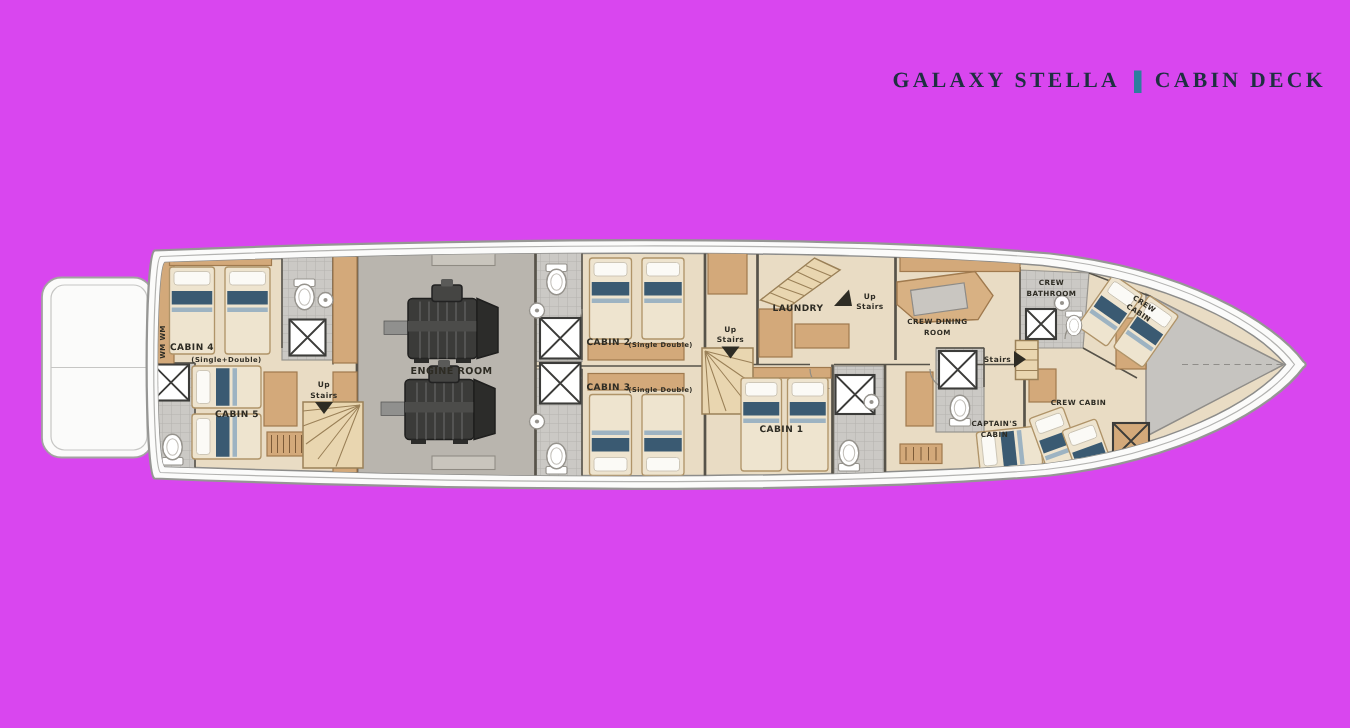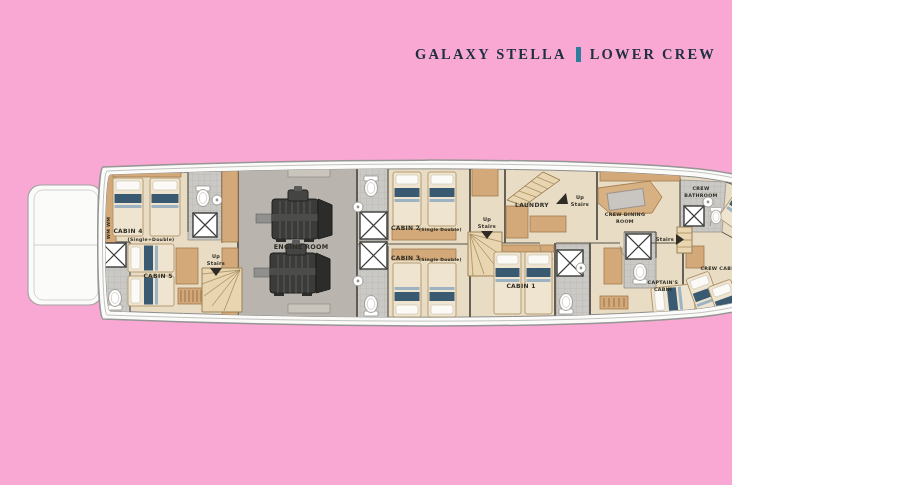--- a/index.html
+++ b/index.html
@@ -1,33 +1,33 @@
 <!DOCTYPE html>
 <html><head>
 <meta charset="utf-8">
 <style>
   html,body{margin:0;padding:0;background:#ffffff;}
-  .stage{position:relative;width:732px;height:485px;background:#f9a8d4;overflow:hidden;
+  .stage{position:relative;width:900px;height:485px;background:#d946ef;overflow:hidden;
          font-family:"Liberation Sans", sans-serif;}
   .title-bar{position:absolute;top:46px;right:16px;display:flex;align-items:center;gap:9px;
              font-family:"Liberation Serif", serif;font-weight:600;font-size:14.5px;
              letter-spacing:2.2px;color:#1e3040;}
   .title-sep{width:5px;height:15px;background:#2d7e9e;}
   svg text{font-family:"DejaVu Sans", sans-serif;fill:#2e2c24;}
   .room-label{font-weight:bold;letter-spacing:.3px;}
 </style>
 </head>
 <body>
 
 <div class="stage">
 
   <div class="title-bar">
     <span>GALAXY STELLA</span>
     <span class="title-sep"></span>
-    <span>LOWER CREW</span>
+    <span>CABIN DECK</span>
   </div>
 
   <svg width="900" height="485" viewBox="0 0 900 485">
     <defs>
       <path id="deckInner" d="M110,175 C 300,168 545,165 695,177 C 780,187 838,219 857,243
                               C 838,267 780,299 695,309 C 545,321 300,318 110,311
                               C 104,308 104,178 110,175 Z"></path>
       <clipPath id="deckClip">
           <use href="#deckInner"></use>
         </clipPath>

